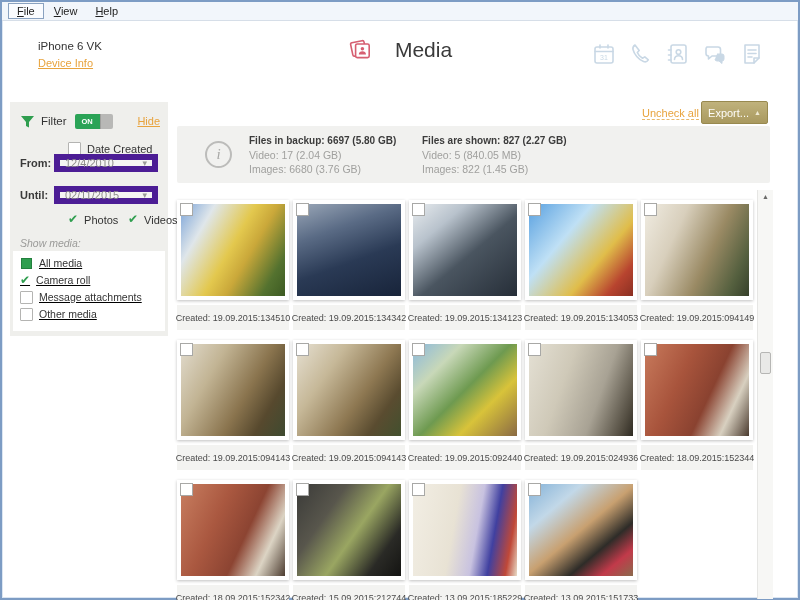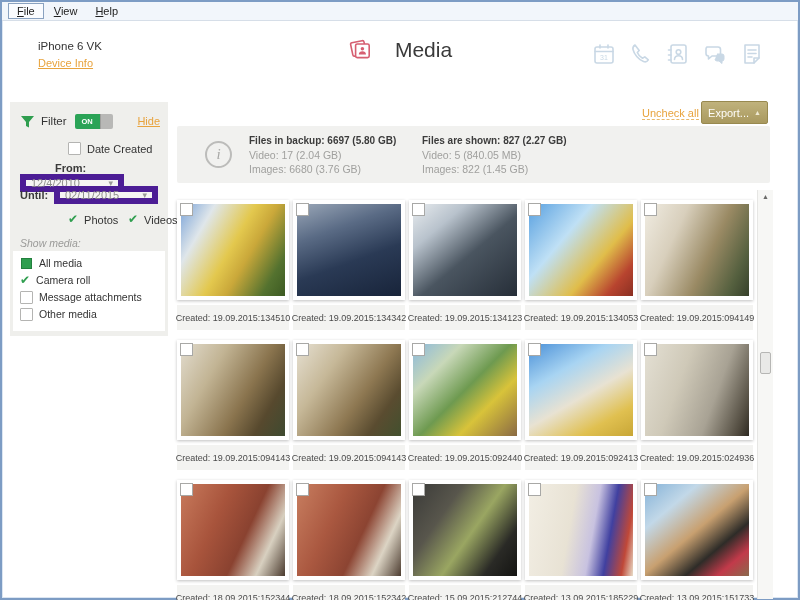--- a/index.html
+++ b/index.html
@@ -44,21 +44,21 @@
   .check-glyph { color:#2f9e4f; font-size:12px; font-weight:bold; line-height:13px; }
   .square-partial { width:11px; height:11px; background:#2f9e4f; border:1px solid #23803e; display:inline-block; margin:1px; }
 
   .date-row { position:absolute; left:10px; height:18px; display:flex; align-items:center; font-size:11px; color:#333; }
   .date-label { width:34px; font-weight:bold; color:#3a3a3a; }
   .combo { width:104px; height:18px; background:#f5f5f3; border:6px solid #4c1d95;
            display:flex; align-items:center; padding:0 5px; color:#8e8e8c; font-size:11px; }
   .combo-arrow { margin-left:auto; color:#9a9a98; font-size:9px; }
 
   .show-media-label { position:absolute; left:10px; top:135px; font-size:10.5px; font-style:italic; color:#9a9a98; }
-  .media-type-box { position:absolute; left:3px; right:3px; top:149px; bottom:5px; background:#fff; padding:4px 0 7px 7px; }
+  .media-type-box { position:absolute; left:3px; right:3px; top:149px; bottom:5px; background:#fff; padding:4px 0 7px 7px;text-decoration:underline; }
   .mt-row { display:flex; align-items:center; gap:6px; height:16px; font-size:10.5px; color:#333; margin-bottom:1px; cursor:default; }
 
   
   .summary-bar { position:absolute; left:175px; top:124px; width:593px; height:57px;
                  background:#f1f1ef; border-radius:2px; }
   .info-circle { position:absolute; left:28px; top:15px; width:27px; height:27px; border-radius:50%;
                  border:2px solid #bcbcba; color:#a8a8a6; font-family:"Liberation Serif","DejaVu Serif",serif;
                  font-style:italic; font-size:15px; display:flex; align-items:center; justify-content:center; }
   .sum-col { position:absolute; top:8px; font-size:10.5px; line-height:14px; }
   .sum-col.c1 { left:72px; }
@@ -167,21 +167,21 @@
         <span class="toggle-knob"></span>
       </span>
       <a class="hide-link">Hide</a>
     </div>
 
     <div class="cb-row" style="top:40px;">
       <span class="checkbox"></span>
       <span>Date Created</span>
     </div>
 
-    <div class="date-row" style="top:60px;flex-direction:column;">
+    <div class="date-row" style="top:52px;">
       <span class="date-label">From:</span>
       <span class="combo">
         <span>12/4/2010</span>
         <span class="combo-arrow">▾</span>
       </span>
     </div>
 
     <div class="date-row" style="top:84px;">
       <span class="date-label">Until:</span>
       <span class="combo">
@@ -299,27 +299,20 @@
     </div>
 
     <div class="tile">
       <div class="photo-card">
         <div class="thumb" style="background: linear-gradient(135deg, rgb(138, 184, 220) 0%, rgb(200, 216, 184) 25%, rgb(110, 154, 80) 50%, rgb(216, 195, 58) 70%, rgb(138, 106, 68) 100%);"></div>
         <span class="tile-checkbox"></span>
       </div>
       <div class="caption">Created: 19.09.2015:092440</div>
     </div>
 
-    <div class="tile">
-      <div class="photo-card">
-        <div class="thumb" style="background: linear-gradient(150deg, rgb(74, 144, 216) 0%, rgb(168, 212, 242) 30%, rgb(232, 226, 210) 55%, rgb(224, 192, 80) 80%, rgb(200, 166, 54) 100%);"></div>
-        <span class="tile-checkbox"></span>
-      </div>
-      <div class="caption">Created: 19.09.2015:092413</div>
-    </div>
 
     <div class="tile">
       <div class="photo-card">
         <div class="thumb" style="background: linear-gradient(110deg, rgb(228, 224, 212) 0%, rgb(207, 201, 184) 35%, rgb(168, 162, 148) 65%, rgb(84, 78, 66) 90%, rgb(46, 42, 34) 100%);"></div>
         <span class="tile-checkbox"></span>
       </div>
       <div class="caption">Created: 19.09.2015:024936</div>
     </div>
 
     <div class="tile">

